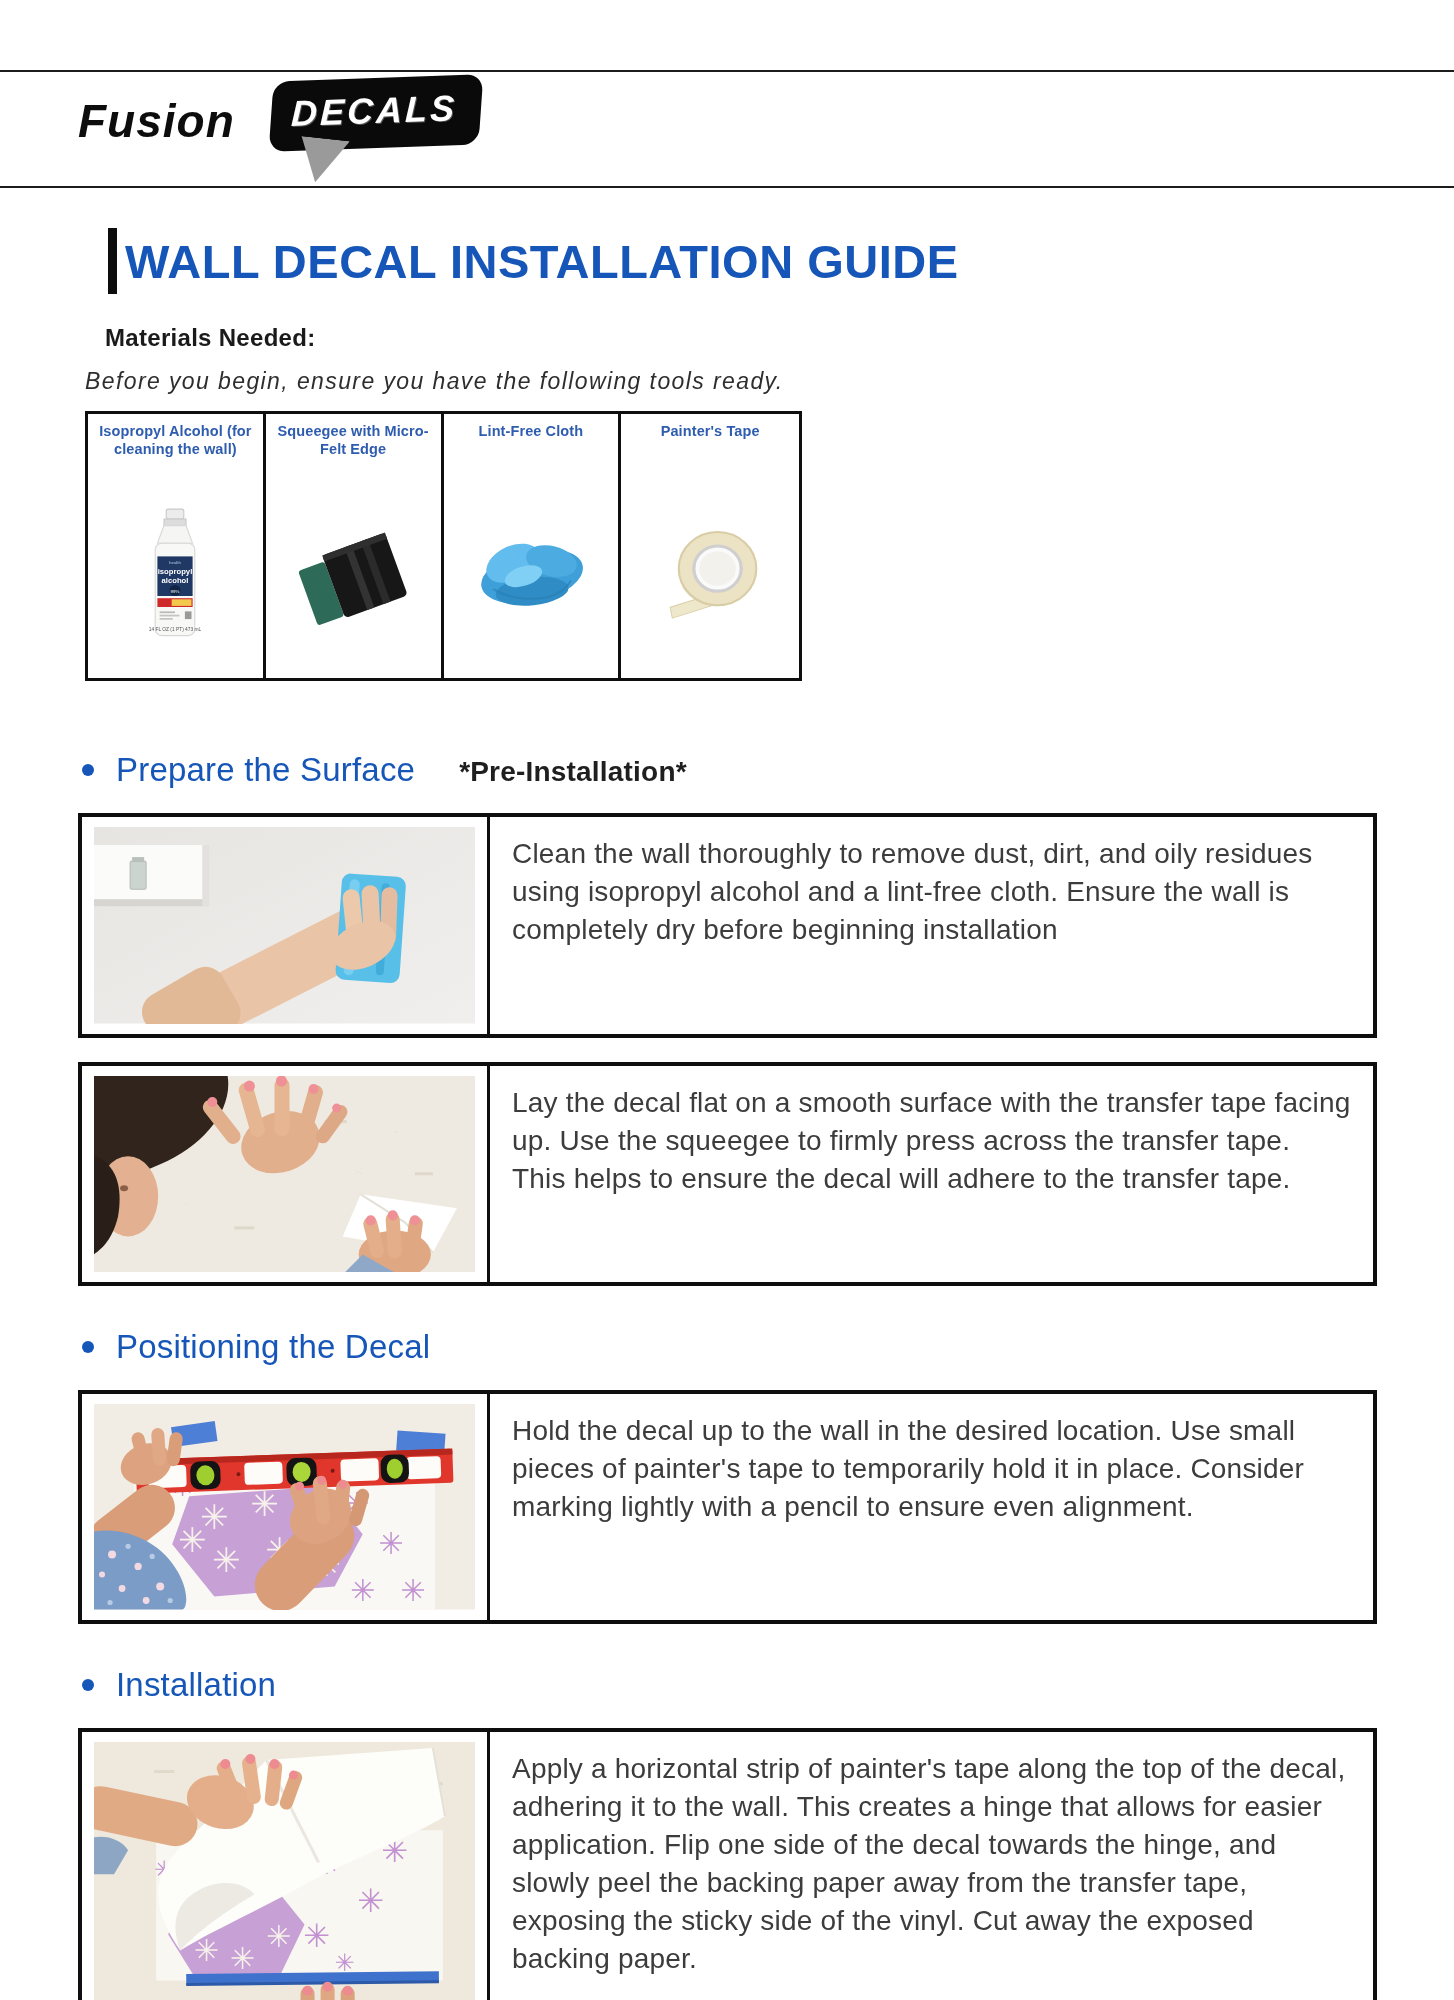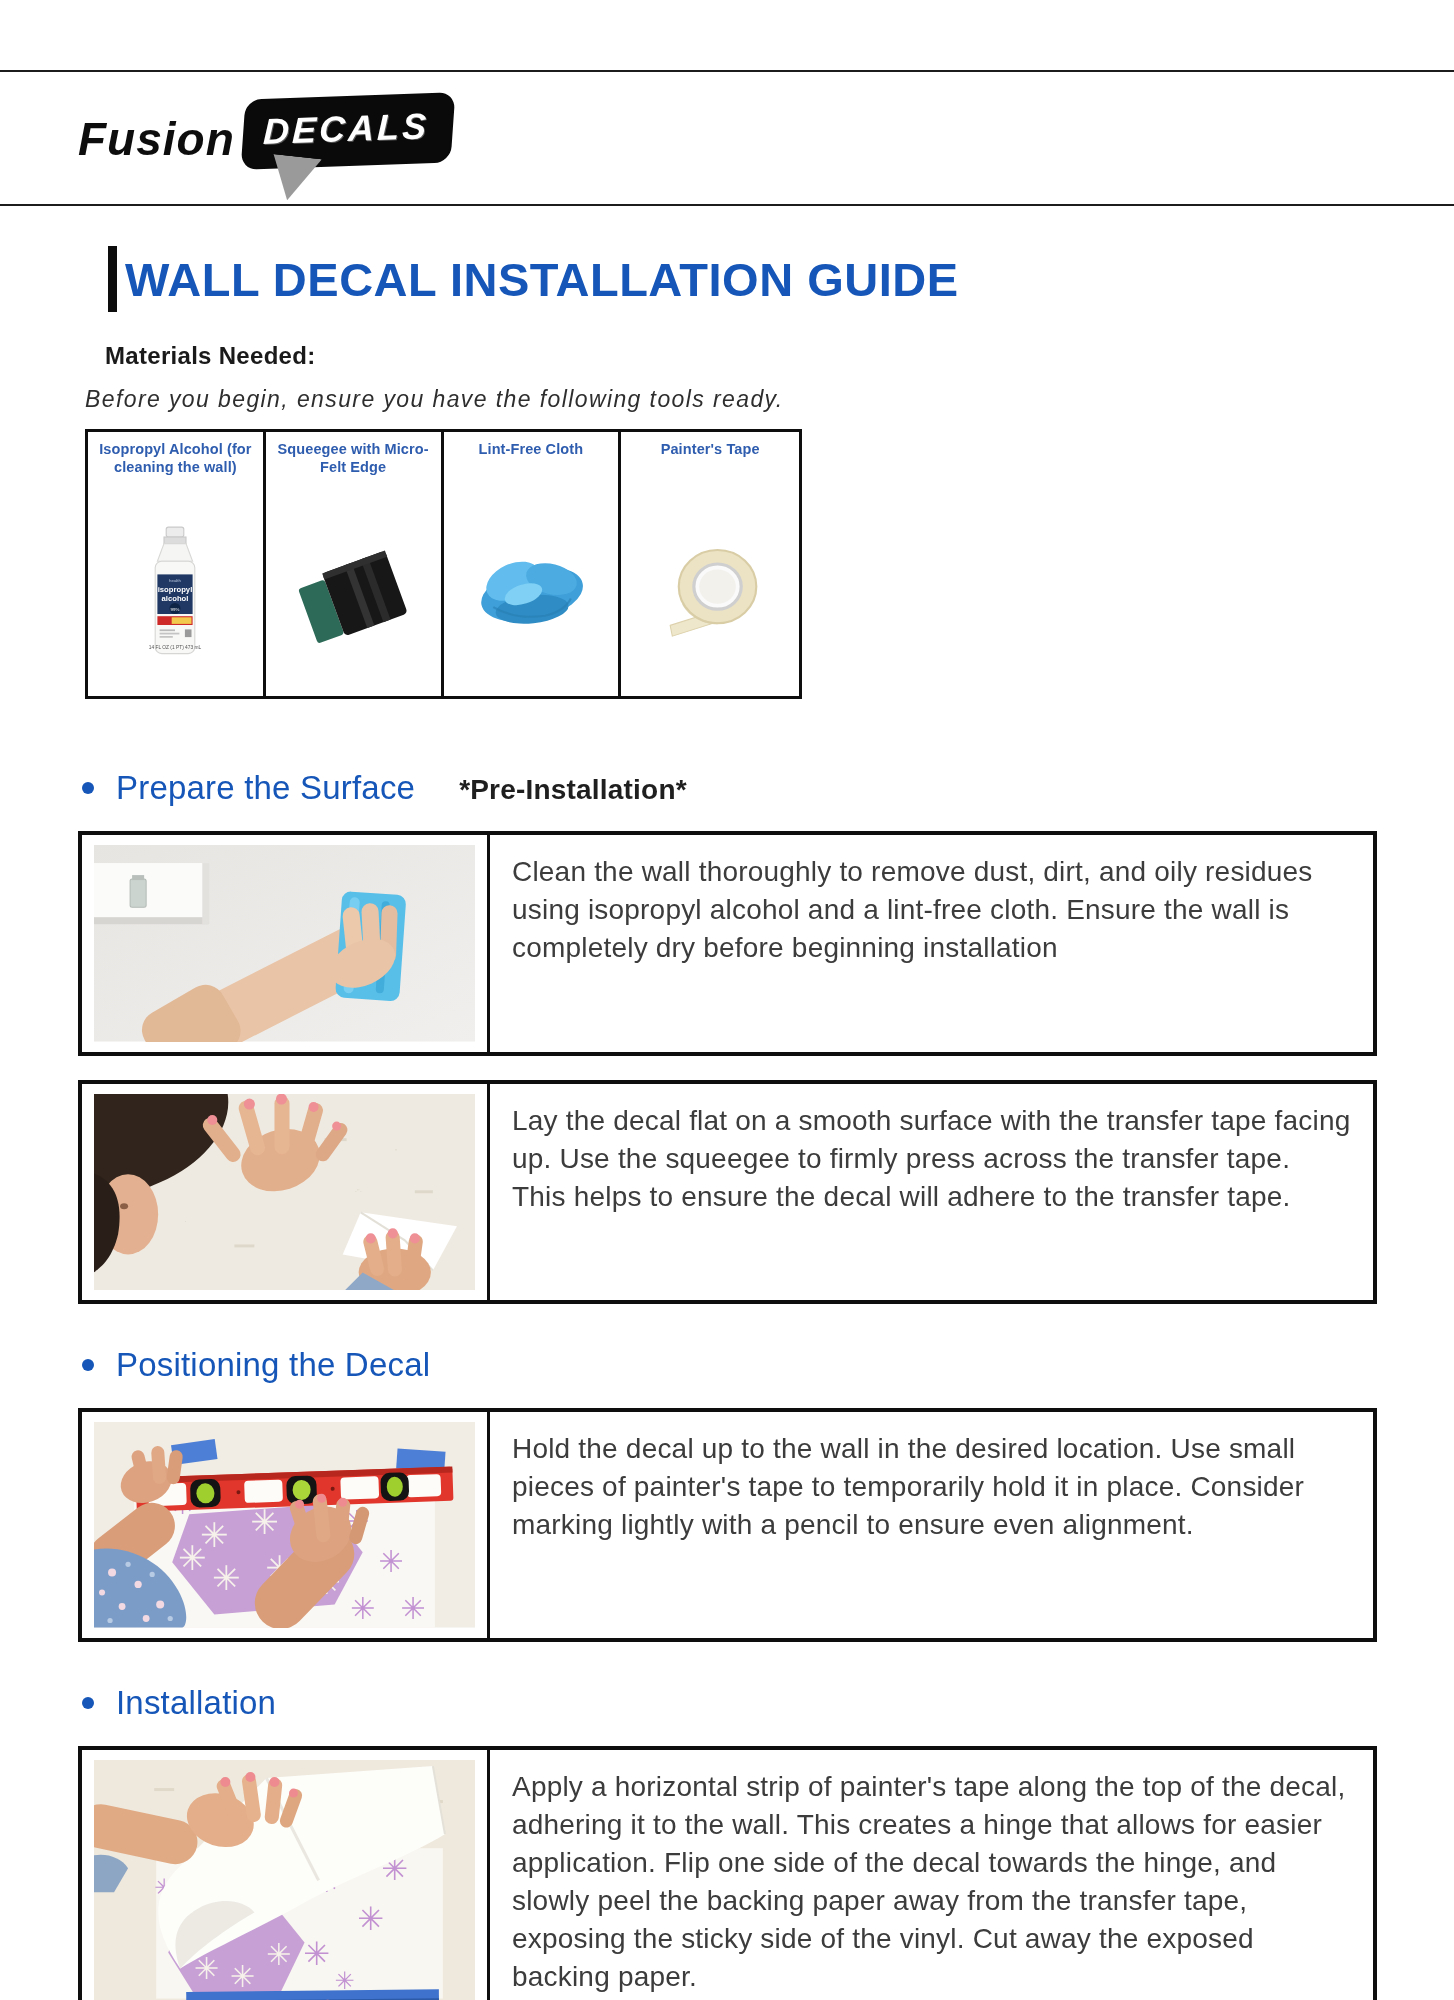--- a/index.html
+++ b/index.html
@@ -6,21 +6,21 @@
   html,body { background:#ffffff; }
   body { font-family:"Liberation Sans","DejaVu Sans",sans-serif; color:#3c3c3c; }
   .page { position:relative; width:1454px; height:2000px; background:#fff; overflow:hidden; }
   .content { padding:0 77px 0 78px; }
 
   .rule { border:none; height:2px; background:#1c1c1c; margin:0 0 0 0; }
   .rule-top { margin-top:70px; }
   .rule-under-logo { margin-top:10px; }
 
   
-  .logo-row { display:flex; align-items:flex-start; margin:26px 0 0 0; height:96px; }
+  .logo-row { display:flex; align-items:flex-start; margin:8px 0 0 0; height:96px;gap:28px; }
   .logo-fusion { font-style:italic; font-weight:800; font-size:46px; color:#0d0d0d; letter-spacing:1px; padding-top:14px; }
   .logo-bubble { position:relative; margin-left:10px; background:#0a0a0a; border-radius:14px;
     padding:10px 22px 14px 18px; transform:rotate(-2deg) skewX(-6deg); box-shadow:0 0 0 2px #0a0a0a; }
   .logo-decals { display:inline-block; font-style:italic; font-weight:800; font-size:36px; color:#ffffff;
     letter-spacing:3px; transform:skewX(2deg); text-shadow:1px 1px 0 #555; }
   .logo-tail { position:absolute; left:18px; bottom:-34px; width:58px; height:44px; background:#9a9a9a;
     clip-path:polygon(15% 0, 100% 0, 55% 100%); transform:rotate(8deg); z-index:-1; }
 
   
   .title-row { display:flex; align-items:center; margin-top:40px;padding-left:30px; }

